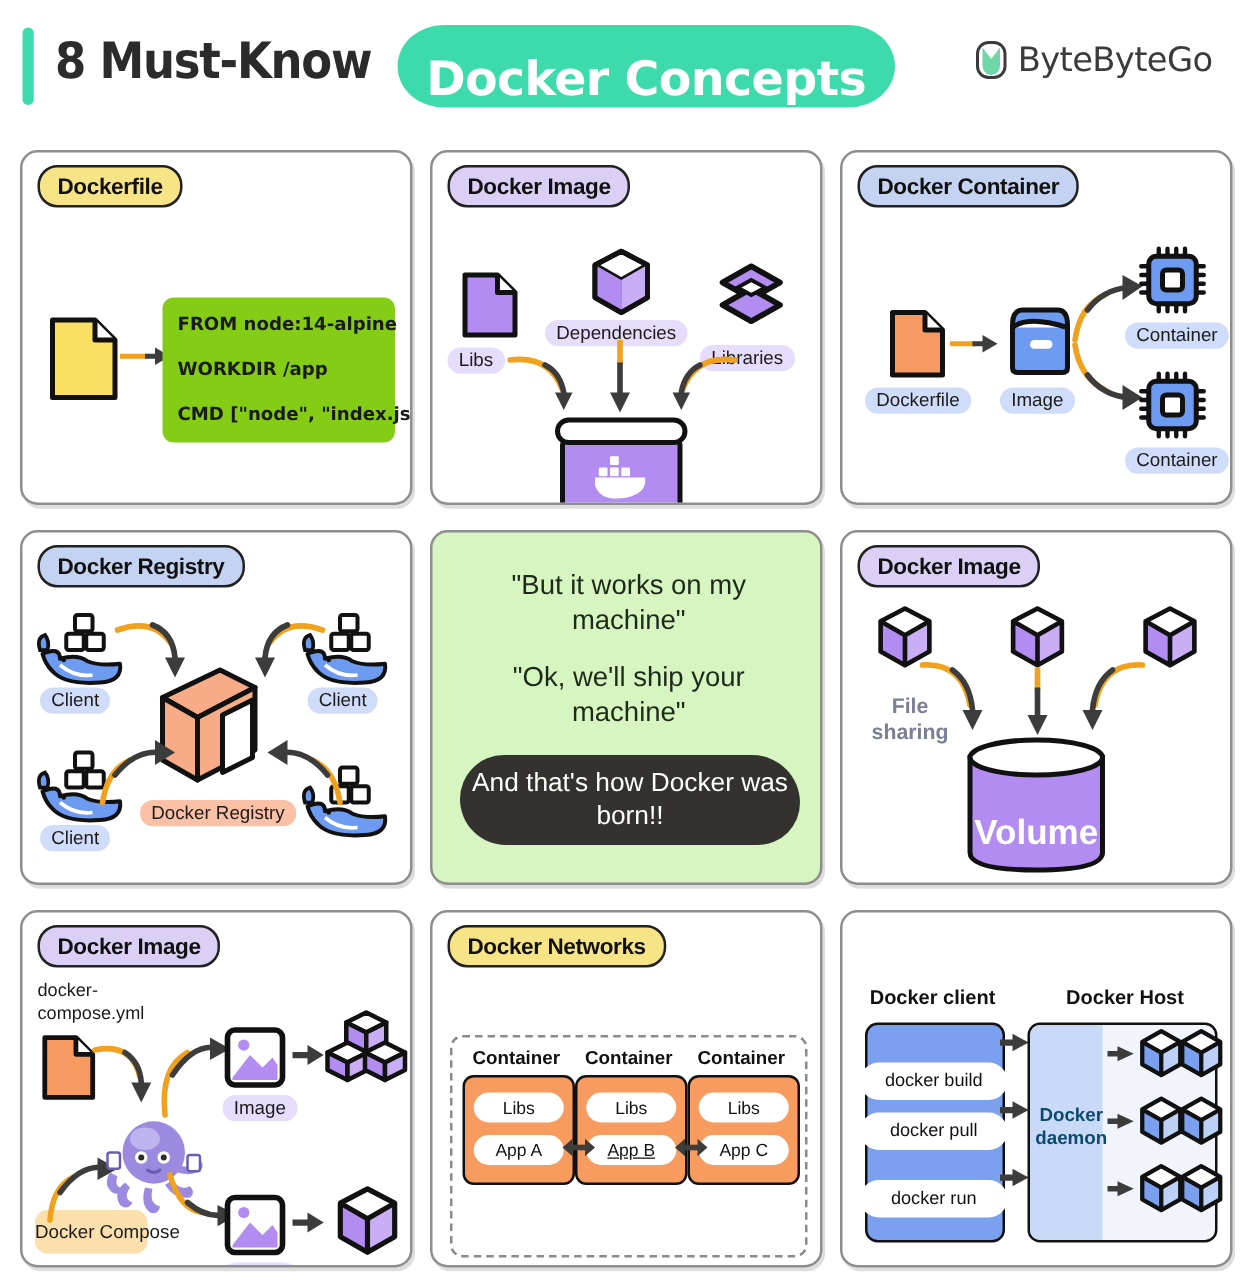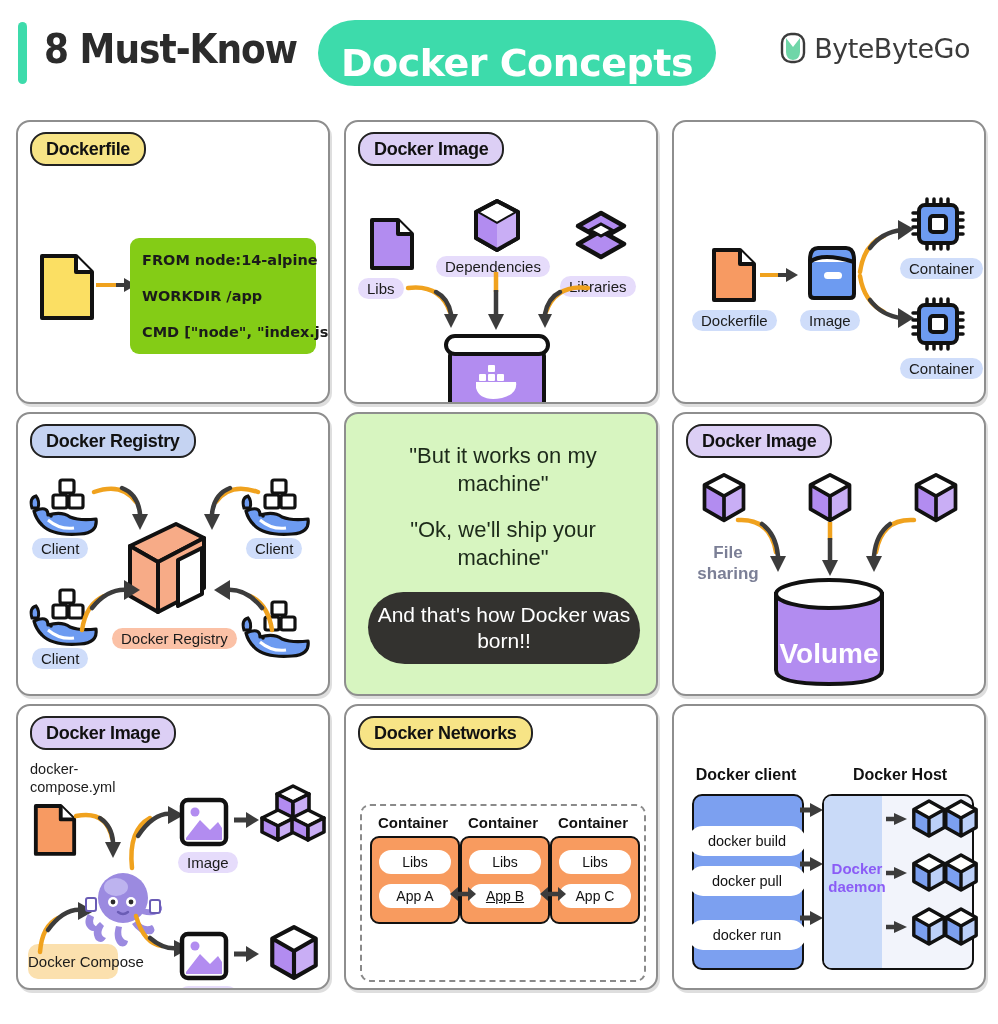--- a/index.html
+++ b/index.html
@@ -12,21 +12,21 @@
   .htitle{position:absolute;left:44px;top:26px;font-size:40px;font-weight:bold;letter-spacing:-1px;color:#2b2b2b;font-family:"DejaVu Sans",sans-serif;font-stretch:condensed;}
   .hpill{position:absolute;left:318px;top:20px;width:398px;height:66px;background:#3ddbab;border-radius:38px/34px;}
   .hpill-txt{position:absolute;left:0;top:0;width:398px;height:85px;display:flex;align-items:center;justify-content:center;color:#fff;font-size:38px;font-weight:bold;letter-spacing:-0.5px;font-family:"DejaVu Sans",sans-serif;}
   .brand{position:absolute;right:28px;top:32px;display:flex;align-items:center;gap:8px;}
   .brand-mark{width:26px;height:32px;flex:0 0 auto;}
   .brand-txt{font-size:27px;color:#3b3b3b;font-family:"DejaVu Sans",sans-serif;letter-spacing:-0.5px;}
 
   
   .grid{position:absolute;left:16px;top:120px;width:966px;height:892px;
         display:grid;grid-template-columns:314px 314px 314px;grid-template-rows:284px 284px 286px;
-        gap:8px 14px;}
+        gap:20px 14px;}
   .card{position:relative;border:2px solid #8e8e8e;border-radius:14px;background:#fff;box-shadow:2px 3px 0 rgba(0,0,0,.13);overflow:hidden;}
   .card.green{background:#d7f5c0;}
   .badge{position:absolute;left:12px;top:10px;height:30px;padding:0 14px;display:flex;align-items:center;
          border:2px solid #222;border-radius:16px;font-size:18px;font-weight:bold;color:#111;letter-spacing:-.3px;}
   .b-yellow{background:#f7e486;}
   .b-purple{background:#dccff5;}
   .b-blue{background:#c5d3f2;}
   .body{position:absolute;left:0;top:46px;width:100%;height:calc(100% - 46px);}
 
   .lbl{font-size:15px;color:#1b1b1b;padding:2px 9px;border-radius:11px;display:inline-block;white-space:nowrap;}
@@ -53,21 +53,21 @@
   .cbox{position:absolute;width:86px;height:84px;background:#f89b5f;border:2.5px solid #111;border-radius:9px;}
   .pill{position:absolute;height:24px;width:72px;background:#fff;border-radius:13px;display:flex;align-items:center;justify-content:center;font-size:14px;color:#111;}
   .kernel{position:absolute;left:24px;top:152px;width:262px;height:52px;background:#fdeccb;border-radius:8px;display:flex;align-items:center;justify-content:center;font-size:19px;font-weight:bold;color:#111;}
 
   
   .colhdr{position:absolute;font-size:16px;font-weight:bold;color:#111;text-align:center;}
   .clibox{position:absolute;left:18px;top:42px;width:108px;height:172px;background:#7ca0f0;border:2.5px solid #111;border-radius:10px;}
   .clipill{position:absolute;left:-6px;width:118px;height:30px;background:#fff;border-radius:16px;display:flex;align-items:center;justify-content:center;font-size:14.5px;color:#111;}
   .hostbox{position:absolute;left:148px;top:42px;width:148px;height:172px;background:#f2f4fb;border:2.5px solid #111;border-radius:10px;}
   .daemonband{position:absolute;left:0;top:0;width:58px;height:100%;background:#c9daf8;border-radius:8px 0 0 8px;}
-  .daemon-txt{position:absolute;left:-4px;top:64px;width:74px;text-align:center;font-size:15px;font-weight:bold;color:#8b5cf6;line-height:18px;}
+  .daemon-txt{position:absolute;left:-4px;top:64px;width:74px;text-align:center;font-size:15px;font-weight:bold;color:#0c4a6e;line-height:18px;}
 </style>
 </head>
 <body>
 
 <div class="page">
 
   <div class="header">
     <div class="hbar"></div>
     <div class="htitle">8 Must-Know</div>
     <div class="hpill">
@@ -155,20 +155,21 @@
             <rect x="7" y="6" width="7" height="7" rx="1"></rect>
             <rect x="16" y="6" width="7" height="7" rx="1"></rect>
             <rect x="16" y="-3" width="7" height="7" rx="1"></rect>
             <rect x="25" y="6" width="7" height="7" rx="1"></rect>
           </g>
         </svg>
       </div>
     </div>
 
     <div class="card">
+      <div class="badge b-blue">Docker Container</div>
       <div class="body">
         <svg class="abs" style="left:36px;top:78px;" width="48" height="58" viewBox="0 0 48 58">
           <path d="M4 4 H30 L44 18 V54 H4 Z" fill="#f79a62" stroke="#111" stroke-width="4" stroke-linejoin="round"></path>
           <path d="M30 4 V18 H44" fill="#fff" stroke="#111" stroke-width="4" stroke-linejoin="round"></path>
         </svg>
         <div class="lbl lbl-blue abs" style="left:18px;top:142px;">Dockerfile</div>
         <svg class="abs" style="left:86px;top:98px;" width="40" height="18" viewBox="0 0 40 18">
           <path d="M0 9 H20" stroke="#f0a21e" stroke-width="4"></path>
           <path d="M18 9 H28" stroke="#3c3c3c" stroke-width="4"></path>
           <path d="M26 2 L38 9 L26 16 Z" fill="#3c3c3c"></path>

